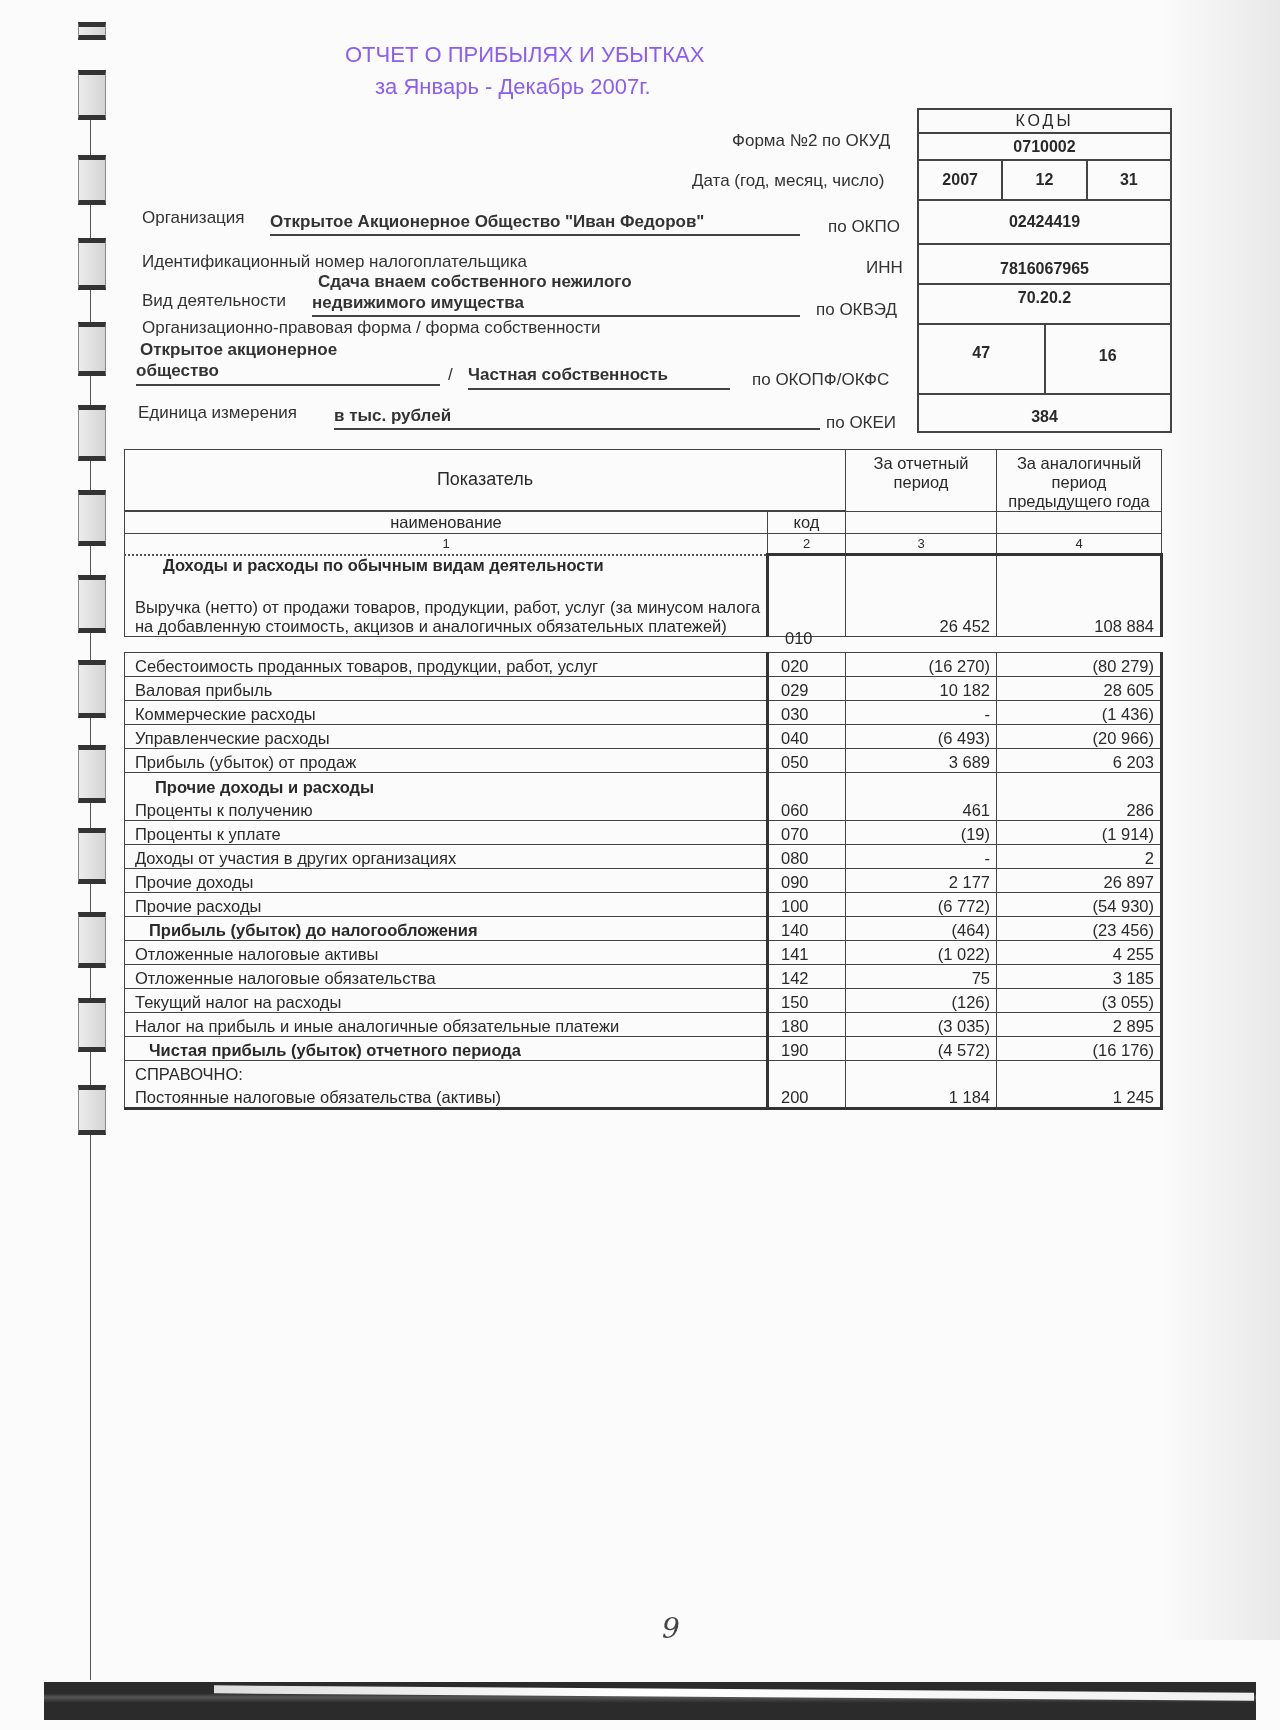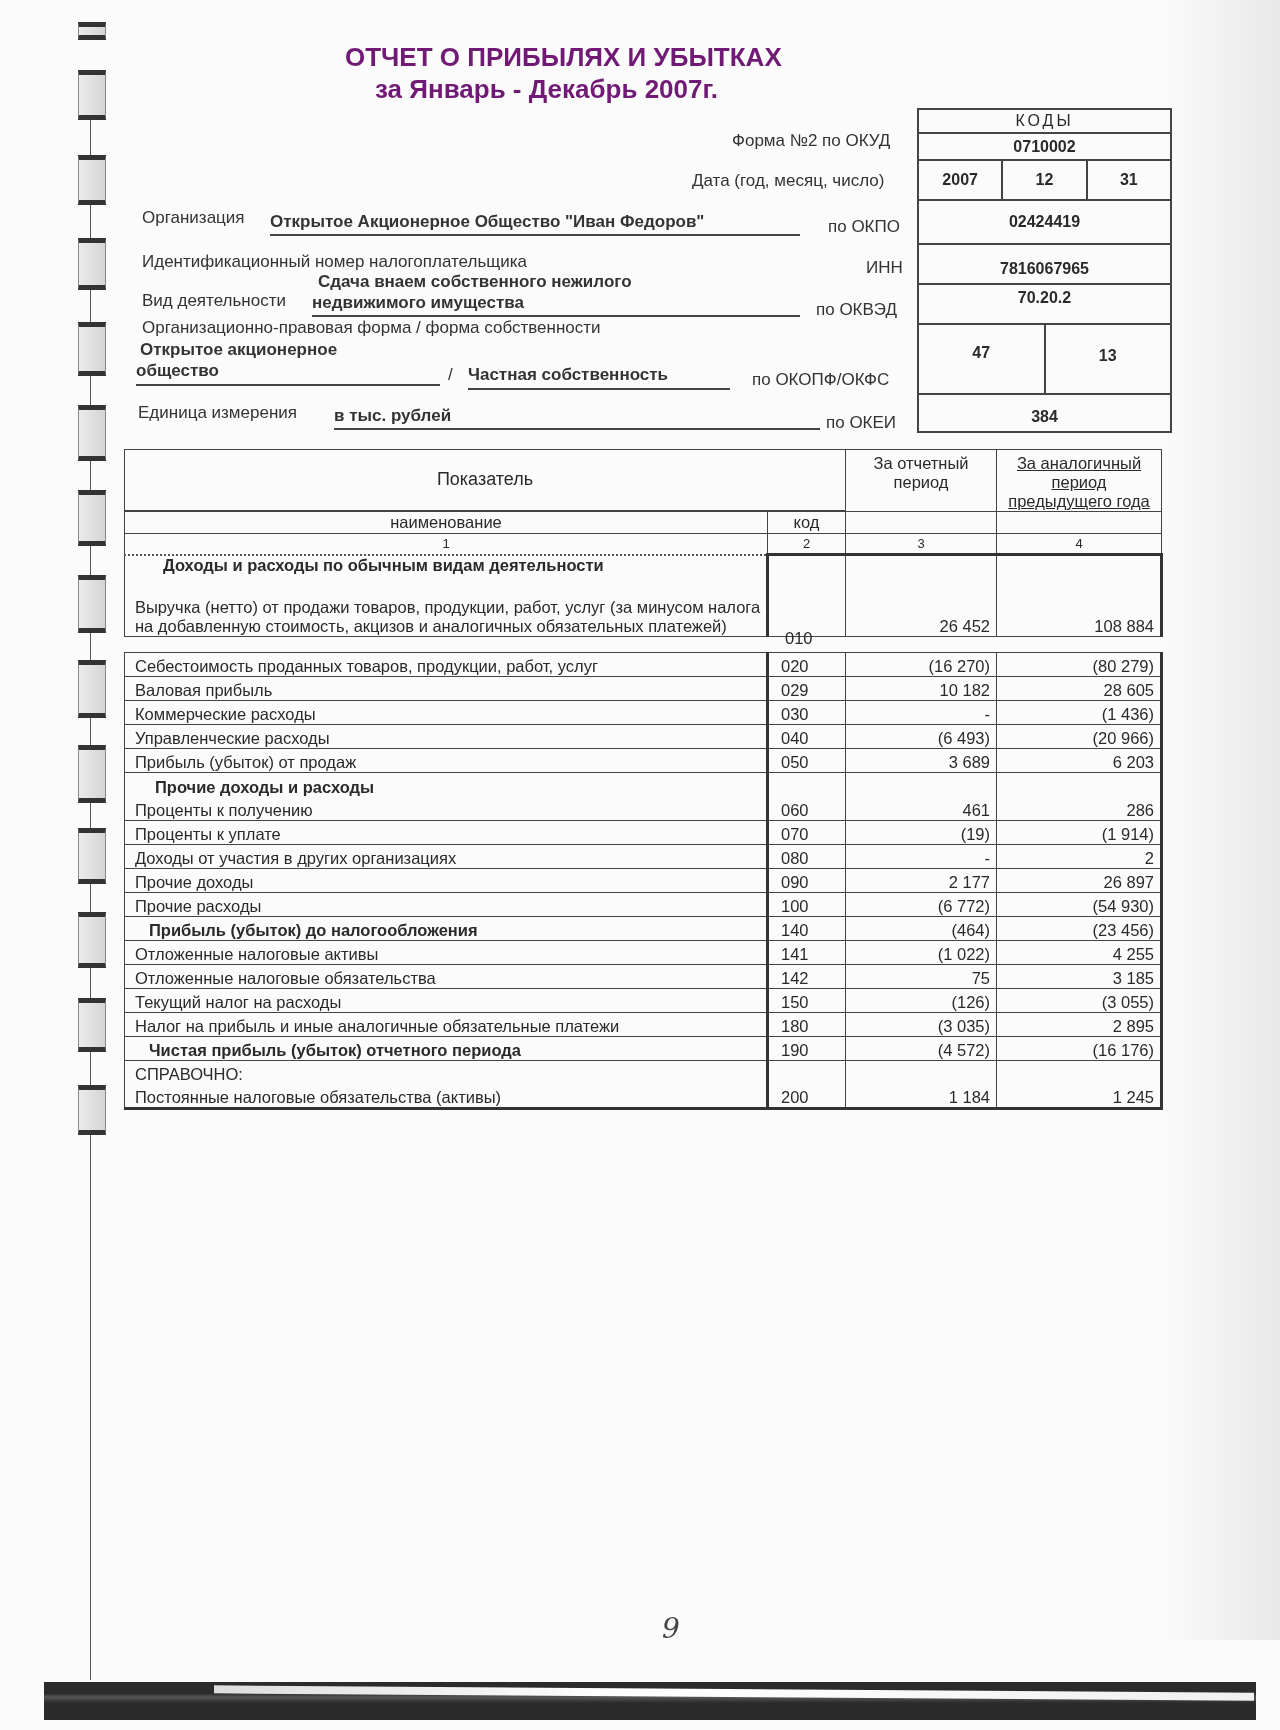--- a/index.html
+++ b/index.html
@@ -11,21 +11,21 @@
   .page { position:absolute; left:0; top:0; width:1280px; height:1730px; background:#fbfbfb; }
   .rightshade { position:absolute; right:0; top:0; width:120px; height:1640px;
     background:linear-gradient(to right, rgba(245,245,245,0), #eeeeee 70%, #e8e8e8); }
   .abs { position:absolute; white-space:nowrap; }
 
   
   .ring { position:absolute; left:78px; width:26px; border-top:5px solid #333; border-bottom:5px solid #333;
     background:linear-gradient(to right,#ececec,#d4d4d4); border-left:1px solid #888; border-right:1px solid #888; }
   .wire { position:absolute; left:90px; width:1px; background:#555; }
 
-  .title { font-size:26px; font-weight:bold; color:#701a75; }
+  .title { font-size:22px; font-weight:normal; color:#8b5cf6; }
   .lbl { font-size:17px; color:#333; }
   .bold { font-weight:bold; }
   .uline { border-bottom:2px solid #444; }
 
   
   .codes { position:absolute; left:917px; top:108px; width:251px; border:2px solid #444; }
   .codes .row { display:flex; border-top:2px solid #444; font-weight:bold; font-size:16px; }
   .codes .row:first-child { border-top:none; }
   .codes .cell { flex:1; display:flex; align-items:center; justify-content:center; }
   .codes .cell + .cell { border-left:2px solid #444; }
@@ -99,21 +99,21 @@
         <div class="cell">02424419</div>
       </div>
     <div class="row" style="height:38px;">
         <div class="cell" style="padding-top:10px;">7816067965</div>
       </div>
     <div class="row" style="height:38px;">
         <div class="cell" style="padding-bottom:12px;">70.20.2</div>
       </div>
     <div class="row" style="height:68px;">
       <div class="cell" style="padding-bottom:12px;">47</div>
-      <div class="cell" style="padding-bottom:6px;">13</div>
+      <div class="cell" style="padding-bottom:6px;">16</div>
     </div>
     <div class="row" style="height:36px;">
         <div class="cell" style="padding-top:8px;border-radius:13px;">384</div>
       </div>
   </div>
 
   <div class="abs lbl" style="left:142px;top:208px;">Организация</div>
   <div class="abs lbl bold uline" style="left:270px;top:212px;width:530px;padding-bottom:2px;">Открытое Акционерное Общество "Иван Федоров"</div>
 
   <div class="abs lbl" style="left:142px;top:252px;">Идентификационный номер налогоплательщика</div>
@@ -138,21 +138,21 @@
         <col style="width:151px">
         <col style="width:165px">
     </colgroup>
     <tbody>
         <tr class="hdr" style="height:57px;">
       <td colspan="2" style="font-size:18px;border-right:1.5px solid #444;">Показатель</td>
       <td rowspan="2" style="vertical-align:top;padding-top:4px;">
         <div>За отчетный</div>
         <div>период</div>
       </td>
-      <td rowspan="2" style="vertical-align:top;padding-top:4px;border-right:1.5px solid #444;text-decoration:underline;">
+      <td rowspan="2" style="vertical-align:top;padding-top:4px;border-right:1.5px solid #444;">
         <div>За аналогичный</div>
         <div>период</div>
         <div>предыдущего года</div>
       </td>
     </tr>
     <tr class="hdr" style="height:1px;"></tr>
     <tr class="hdr" style="height:22px;">
       <td>наименование</td>
       <td style="border-left:1.5px solid #444;">код</td>
       <td></td>

